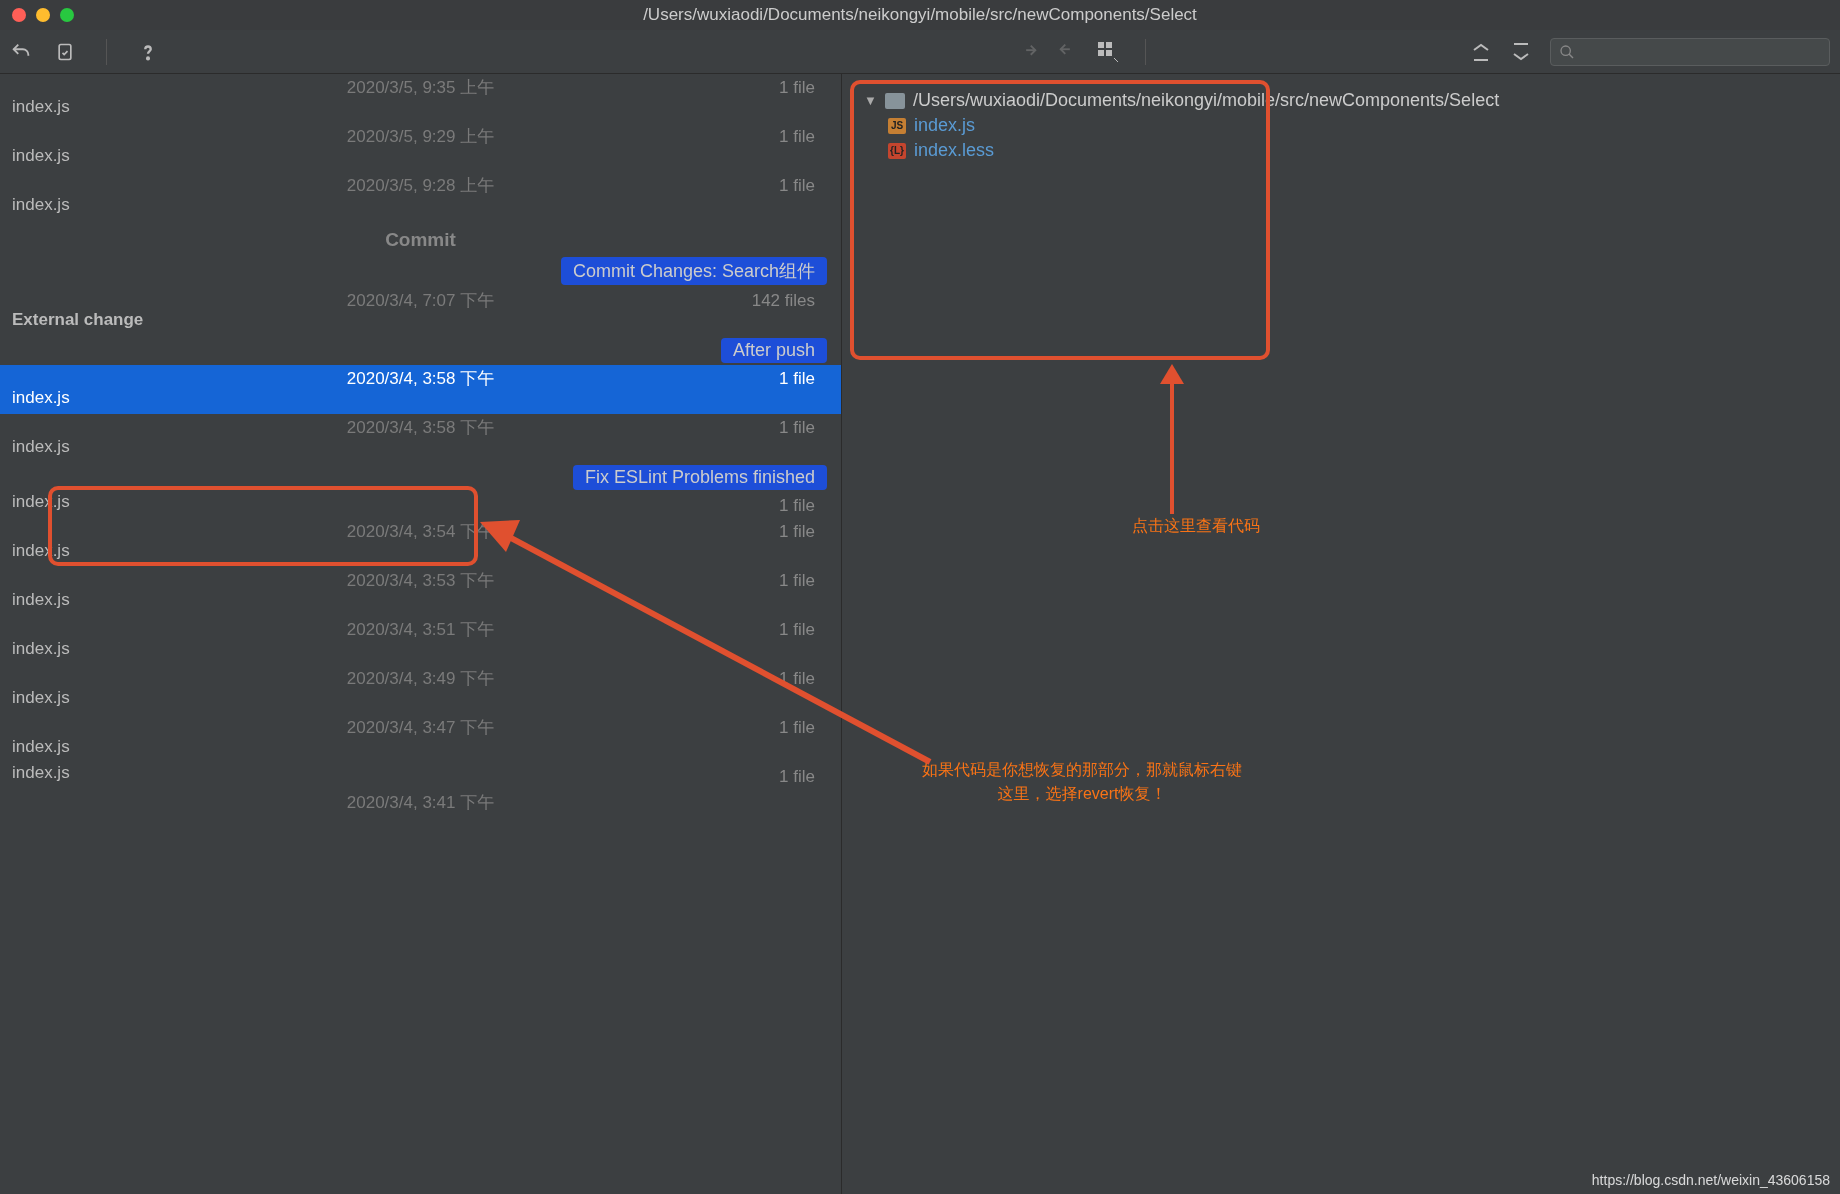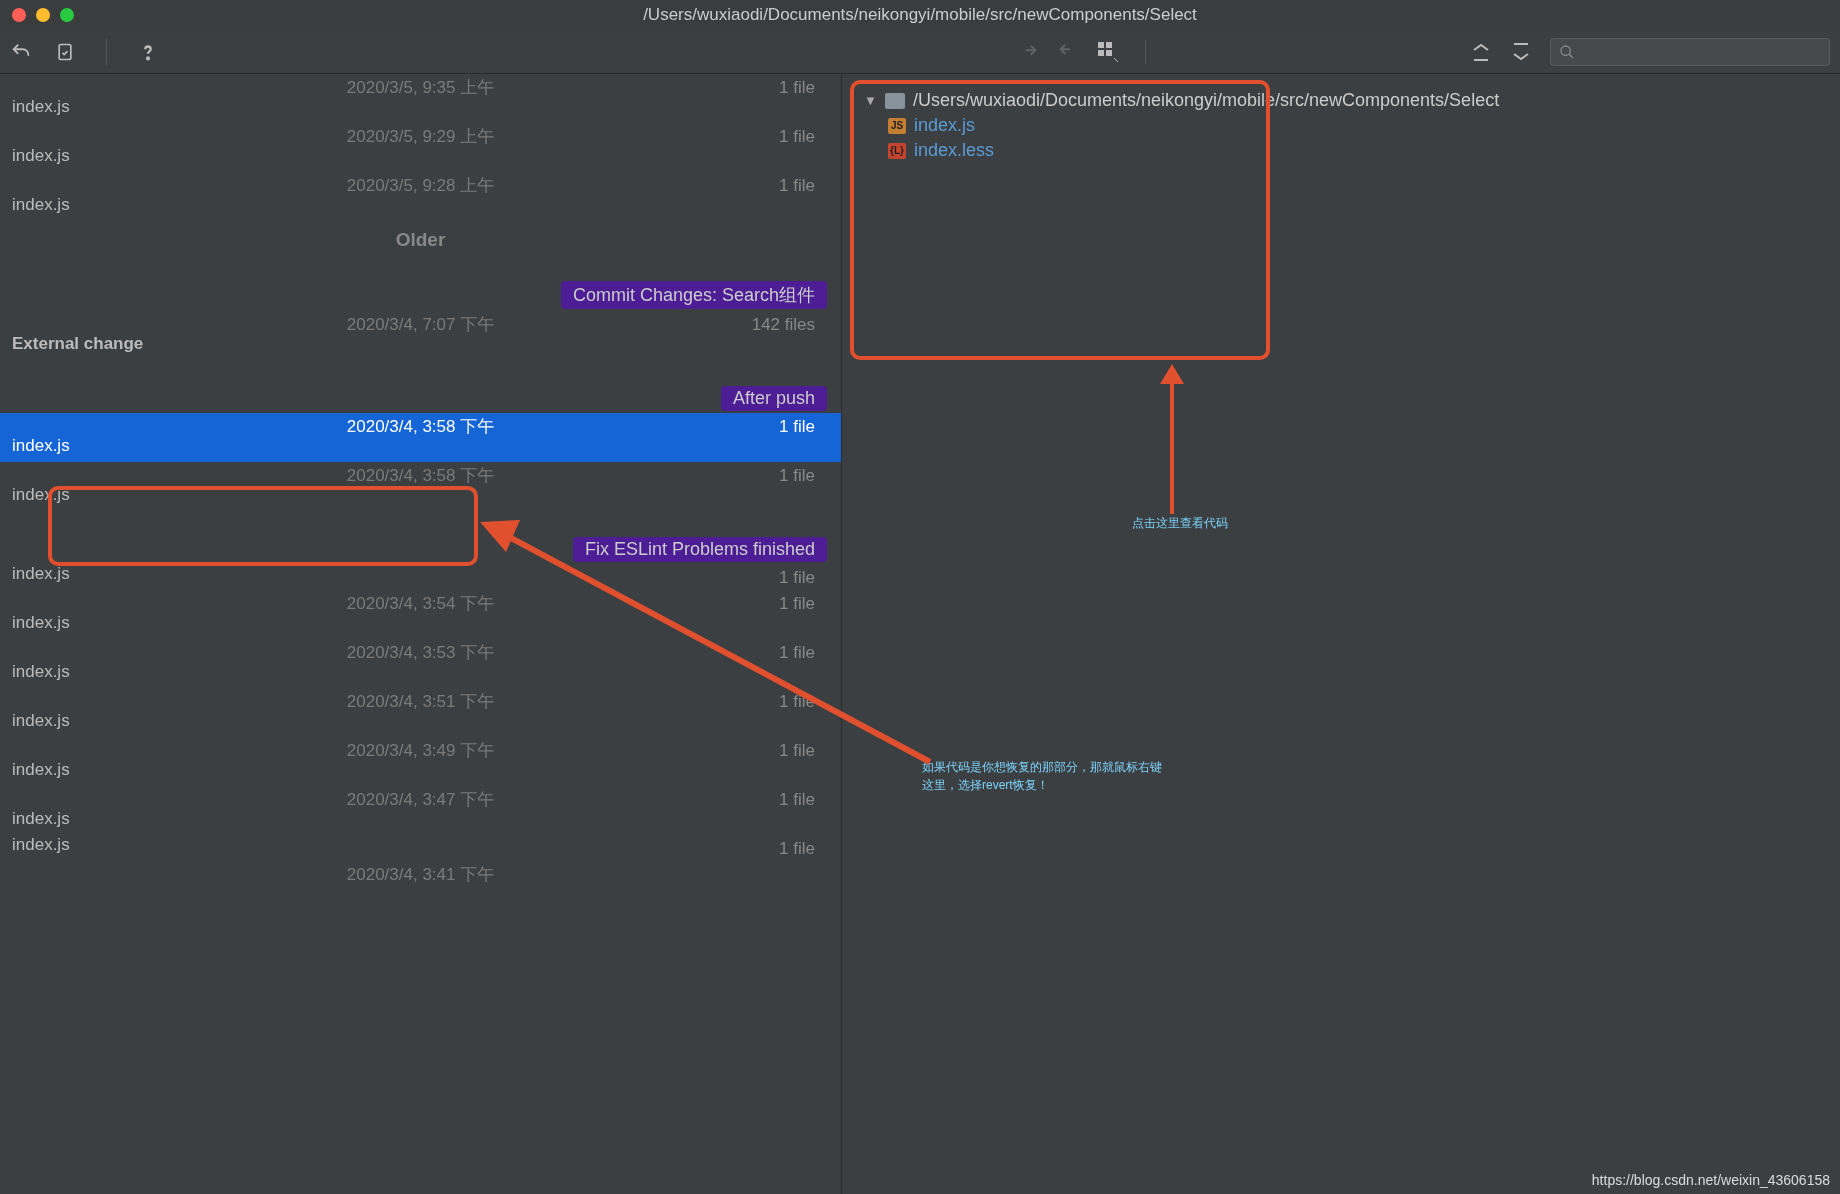--- a/index.html
+++ b/index.html
@@ -19,33 +19,33 @@
 .content { display:flex; height:calc(100% - 74px); }
 .left-panel { width:842px; background:#3c3f41; border-right:1px solid #2b2b2b; overflow-y:auto; }
 .right-panel { flex:1; background:#3c3f41; position:relative; padding:10px 0 0 0; }
 .entry { padding:2px 12px 6px 12px; cursor:pointer; position:relative; }
 .entry .date { color:#7a7a7a; font-size:17px;text-align:center; }
 .entry .name { color:#bbb; font-size:17px; margin-top:-2px; }
 .entry .files { position:absolute; right:26px; top:4px; color:#888; font-size:17px; }
 .entry.selected { background:#1565d6; }
 .entry.selected .date, .entry.selected .name, .entry.selected .files { color:#fff; }
 .section-hdr { text-align:center; color:#888; font-size:19px; font-weight:bold; padding:8px 0 4px; }
-.badge { display:inline-block; background:#4c1d95; color:#ccc; padding:2px 12px; border-radius:4px; font-size:18px;margin-top:24px; }
+.badge { display:inline-block; background:#1d4ed8; color:#ccc; padding:2px 12px; border-radius:4px; font-size:18px; }
 .badge-row { text-align:right; padding:2px 14px 2px 0; }
 .ext-change { color:#ddd; font-weight:bold; font-size:19px; }
 .tree { padding:4px 0 0 22px; font-size:18px; }
 .tree-row { display:flex; align-items:center; gap:8px; padding:2px 0; cursor:pointer; }
 .tree-row.folder { color:#ccc; }
 .tree-row.file { margin-left:24px; color:#5a9bd4; }
 .caret { color:#aaa; font-size:13px; }
 .folder-icon { width:20px; height:16px; background:#87939a; border-radius:2px; display:inline-block; }
 .file-icon { width:18px; height:16px; background:#c57f33; border-radius:2px; display:inline-block; font-size:10px; color:#222; font-weight:bold; display:flex; align-items:center; justify-content:center; }
 .file-icon.less { background:#c4452e; }
 .annot-box1 { position:absolute; border:4px solid #e0502f; border-radius:10px; pointer-events:none; }
-.annot-text { position:absolute; color:#7dd3fc; font-size:12px; line-height:1.5; }
+.annot-text { position:absolute; color:#f97316; font-size:16px; line-height:1.5;text-align:center; }
 .arrow { position:absolute; pointer-events:none; }
 .watermark { position:absolute; bottom:6px; right:10px; color:#ffffff; font-size:14px; opacity:0.8; }
 svg { display:block; }
 </style>
 </head>
 <body>
 
 <div class="titlebar">
   <div class="traffic">
     <div class="dot red"></div>
@@ -133,21 +133,21 @@
     <div class="date">2020/3/5, 9:29 上午</div>
     <div class="name">index.js</div>
     <div class="files">1 file</div>
         </div>
         <div class="entry">
     <div class="date">2020/3/5, 9:28 上午</div>
     <div class="name">index.js</div>
     <div class="files">1 file</div>
         </div>
       </div>
-    <div class="section-hdr">Older</div>
+    <div class="section-hdr">Commit</div>
     <div class="badge-row"><span class="badge">Commit Changes: Search组件</span></div>
     <div class="entry">
       <div class="date">2020/3/4, 7:07 下午</div>
       <div class="name ext-change">External change</div>
       <div class="files">142 files</div>
     </div>
     <div class="badge-row"><span class="badge">After push</span></div>
     <div class="entry selected">
       <div class="date">2020/3/4, 3:58 下午</div>
       <div class="name">index.js</div>

